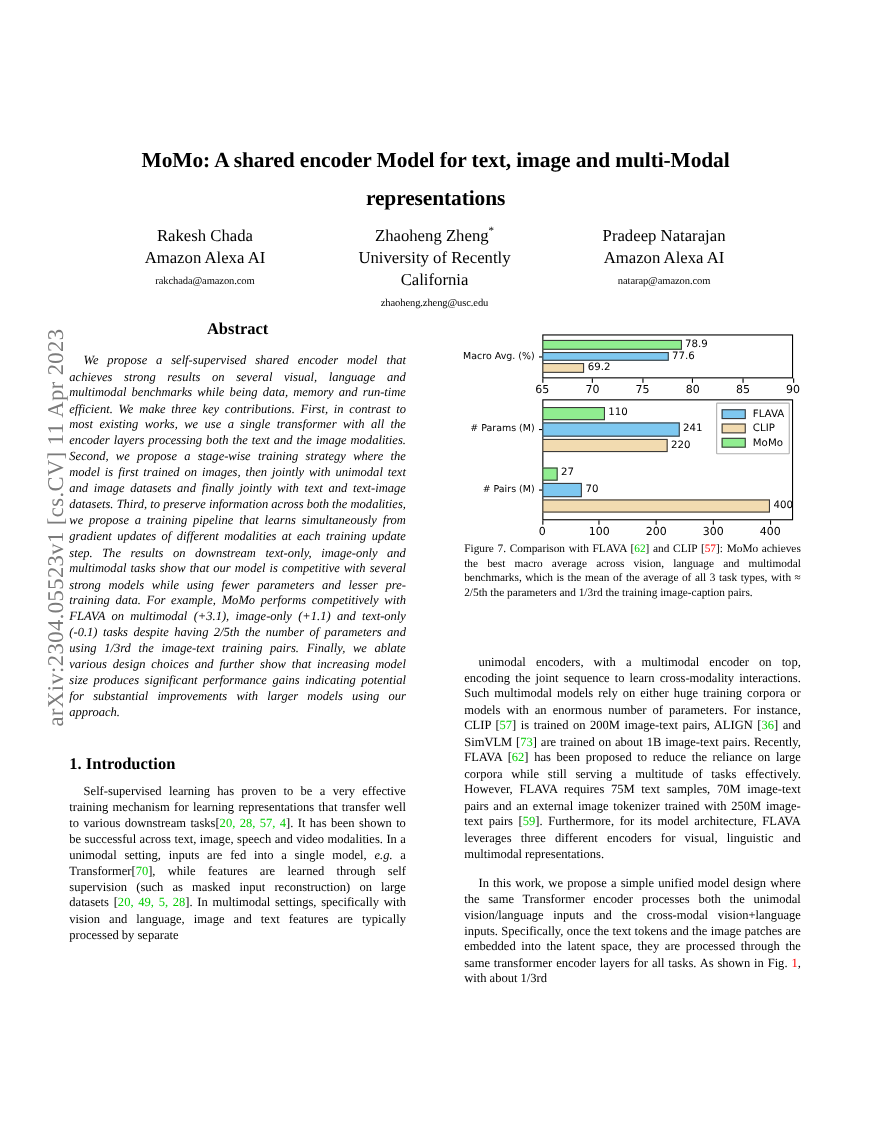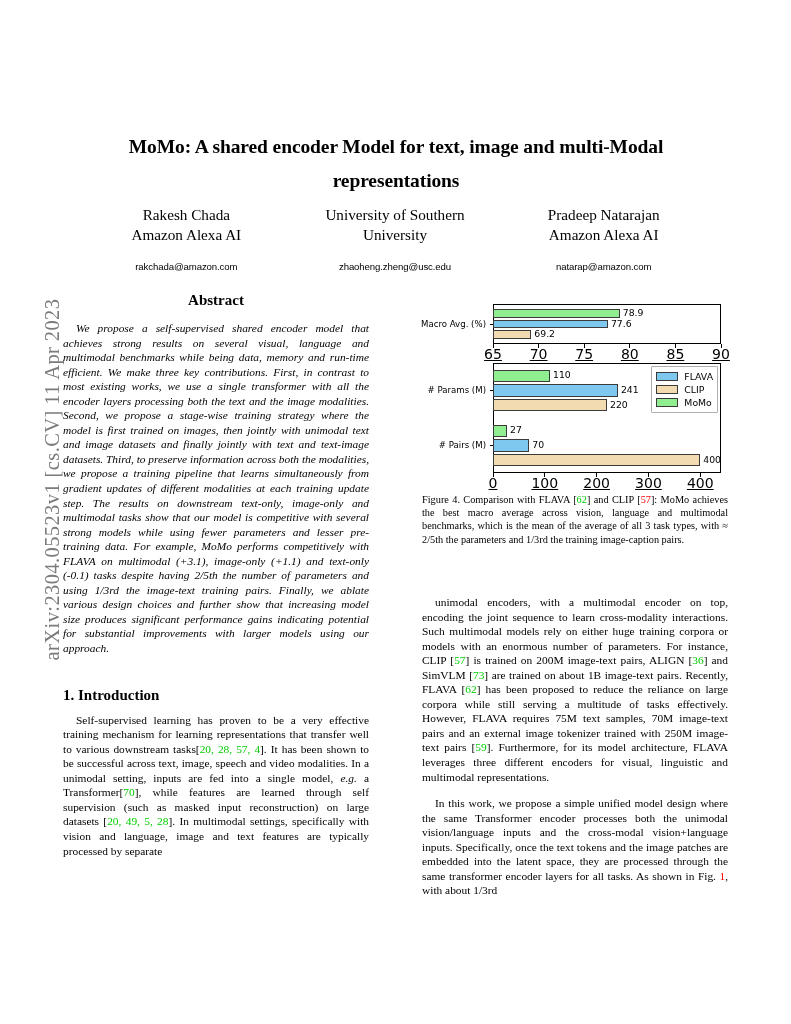--- a/index.html
+++ b/index.html
@@ -74,24 +74,24 @@
   .author-name sup {
     font-size: 10px;
     vertical-align: super;
     line-height: 0;
   }
   .author-affil {
     font-size: 15.2px;
     line-height: 20px;
   }
   .author-email {
-    font-family: Liberation Sans, sans-serif;
+    font-family: Liberation Serif, serif;
     font-size: 9.6px;
     line-height: 16px;
-    margin-top: 14px;
+    margin-top: 3px;
     letter-spacing: -0.1px;
   }
 
   
   .col {
     position: absolute;
     width: 306px;
     top: 292px;
   }
   #col-left  { left: 63px; }
@@ -184,25 +184,24 @@
     background: #000;
   }
   .xtick-mark {
     position: absolute;
     width: 1.1px;
     height: 3.5px;
     background: #000;
   }
   .xtick-label {
     position: absolute;
-    font-size: 14px;
+    font-size: 10px;
     text-align: center;
     white-space: nowrap;
     line-height: 11px;
-    text-decoration: underline;
   }
   #legend-box {
     position: absolute;
     border: 1px solid #b0b0b0;
     background: #fff;
     box-sizing: border-box;
     padding: 3px 4px 3px 4px;
     border-radius: 1px;
   }
   .legend-row {
@@ -241,21 +240,22 @@
     <div id="paper-title">MoMo: A shared encoder Model for text, image and multi-Modal representations</div>
   </div>
 
   <div id="authors">
     <div class="author-col">
       <div class="author-name"><span>Rakesh Chada</span></div>
       <div class="author-affil">Amazon Alexa AI</div>
       <div class="author-email">rakchada@amazon.com</div>
     </div>
     <div class="author-col">
-      <div class="author-affil">University of Southern University</div>
+      <div class="author-name"><span>Zhaoheng Zheng</span><sup>*</sup></div>
+      <div class="author-affil">University of Recently California</div>
       <div class="author-email">zhaoheng.zheng@usc.edu</div>
     </div>
     <div class="author-col">
       <div class="author-name"><span>Pradeep Natarajan</span></div>
       <div class="author-affil">Amazon Alexa AI</div>
       <div class="author-email">natarap@amazon.com</div>
     </div>
   </div>
 
   <div class="col" id="col-left">
@@ -329,21 +329,21 @@
               <div class="legend-swatch" style="background: rgb(242, 219, 176);"></div>
               <div class="legend-text">CLIP</div>
             </div>
             <div class="legend-row">
               <div class="legend-swatch" style="background: rgb(144, 238, 144);"></div>
               <div class="legend-text">MoMo</div>
             </div>
           </div>
         </div>
       </div>
-    <div id="figure-caption"><span>Figure 4. Comparison with FLAVA [</span><span class="cite">62</span><span>] and CLIP [</span><span class="cite-red">57</span><span>]: MoMo achieves the best macro average across vision, language and multimodal benchmarks, which is the mean of the average of all 3 task types, with ≈ 2/5th the parameters and 1/3rd the training image-caption pairs.</span></div>
+    <div id="figure-caption"><span>Figure 7. Comparison with FLAVA [</span><span class="cite">62</span><span>] and CLIP [</span><span class="cite-red">57</span><span>]: MoMo achieves the best macro average across vision, language and multimodal benchmarks, which is the mean of the average of all 3 task types, with ≈ 2/5th the parameters and 1/3rd the training image-caption pairs.</span></div>
   </div>
 
   <div class="col" id="col-right" style="top:595px;">
     <p class="body"><span>unimodal encoders, with a multimodal encoder on top, encoding the joint sequence to learn cross-modality interactions. Such multimodal models rely on either huge training corpora or models with an enormous number of parameters. For instance, CLIP [</span><span class="cite">57</span><span>] is trained on 200M image-text pairs, ALIGN [</span><span class="cite">36</span><span>] and SimVLM [</span><span class="cite">73</span><span>] are trained on about 1B image-text pairs. Recently, FLAVA [</span><span class="cite">62</span><span>] has been proposed to reduce the reliance on large corpora while still serving a multitude of tasks effectively. However, FLAVA requires 75M text samples, 70M image-text pairs and an external image tokenizer trained with 250M image-text pairs [</span><span class="cite">59</span><span>]. Furthermore, for its model architecture, FLAVA leverages three different encoders for visual, linguistic and multimodal representations.</span></p>
     <p class="body"><span>In this work, we propose a simple unified model design where the same Transformer encoder processes both the unimodal vision/language inputs and the cross-modal vision+language inputs. Specifically, once the text tokens and the image patches are embedded into the latent space, they are processed through the same transformer encoder layers for all tasks. As shown in Fig. </span><span class="cite-red">1</span><span>, with about 1/3rd</span></p>
   </div>
 
 </div>
 
 </body></html>

